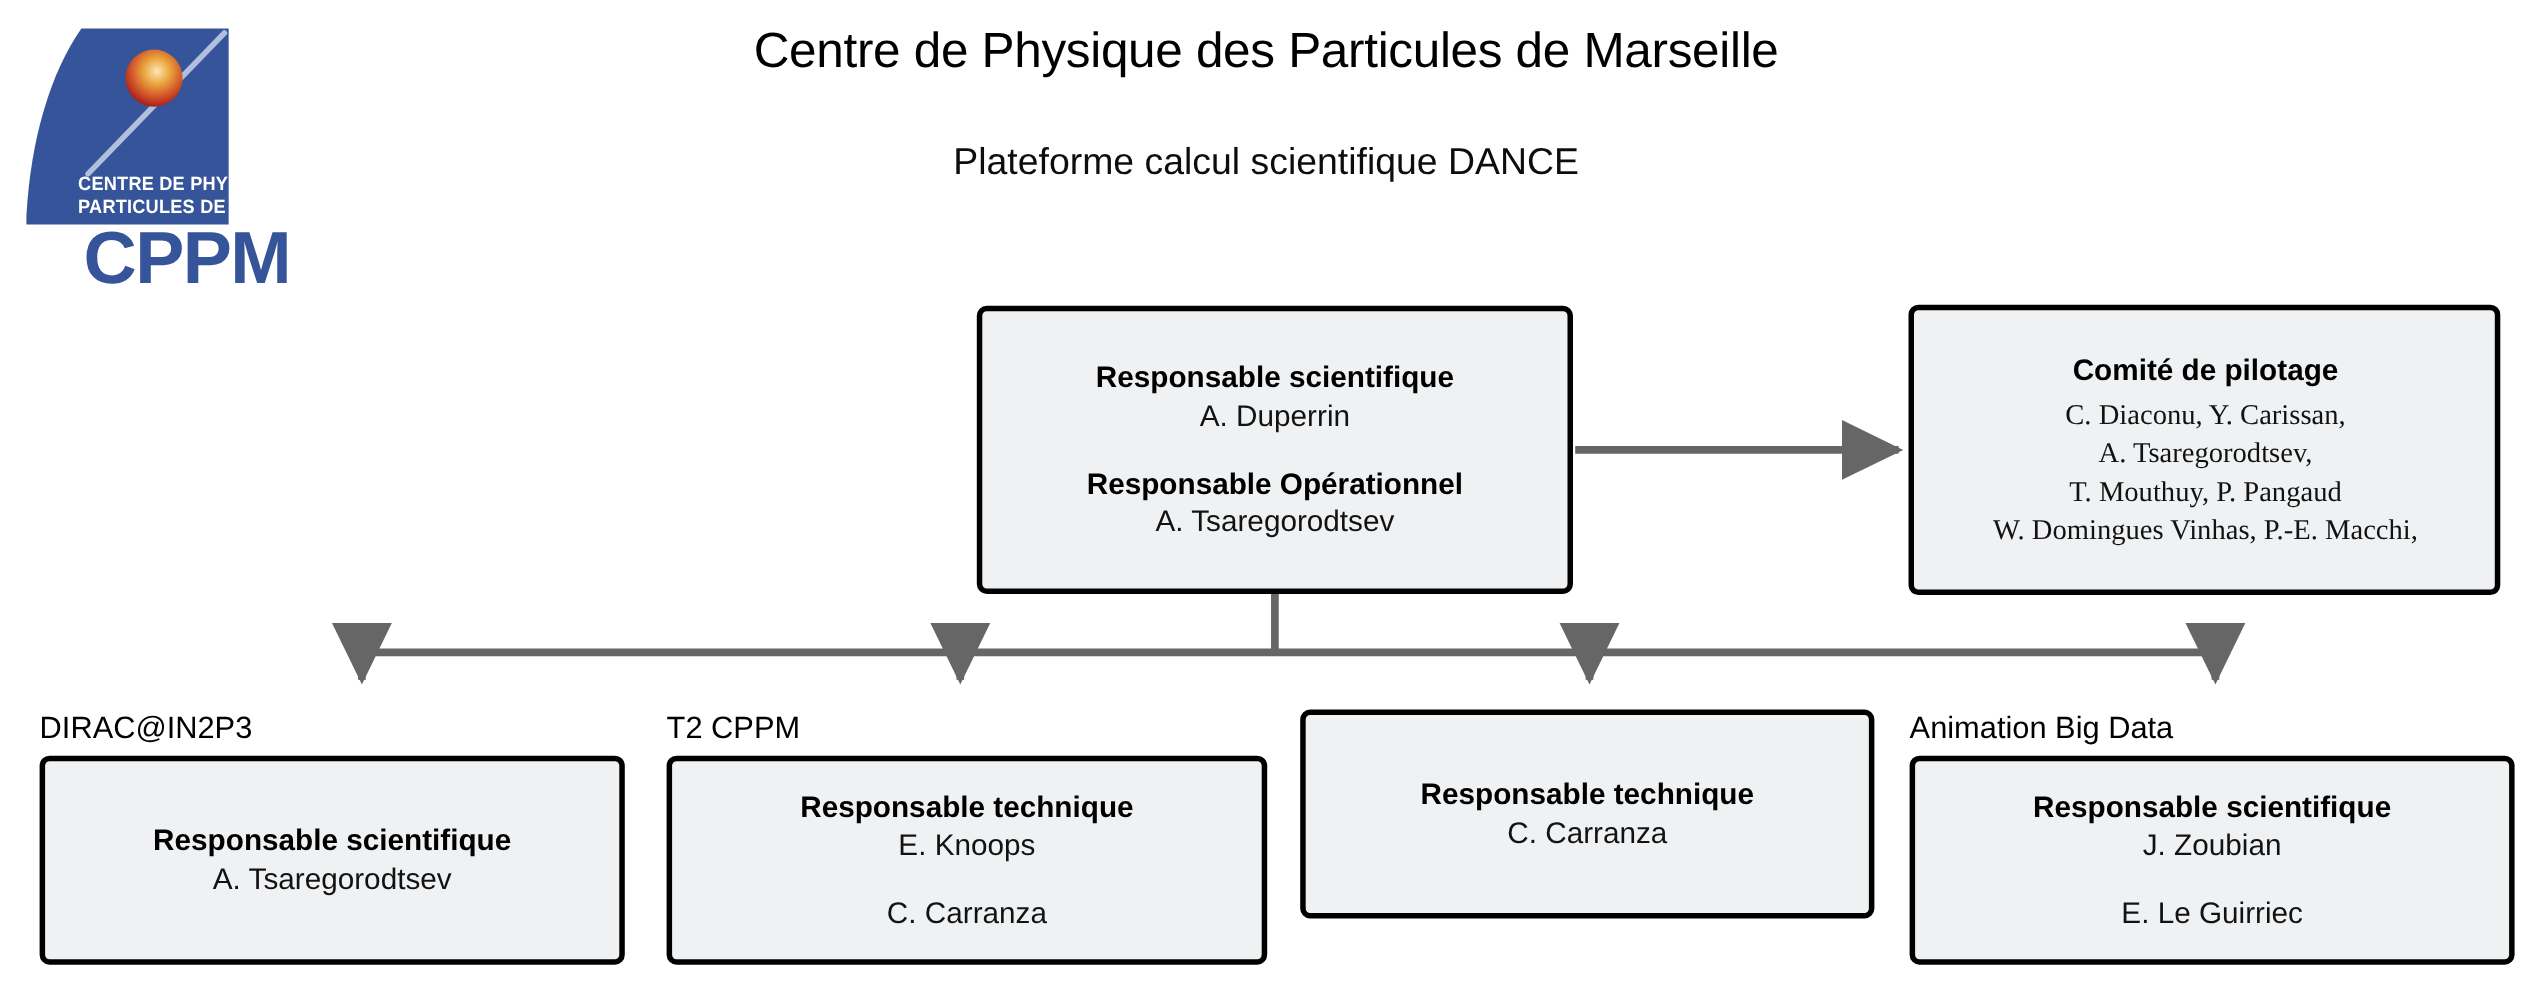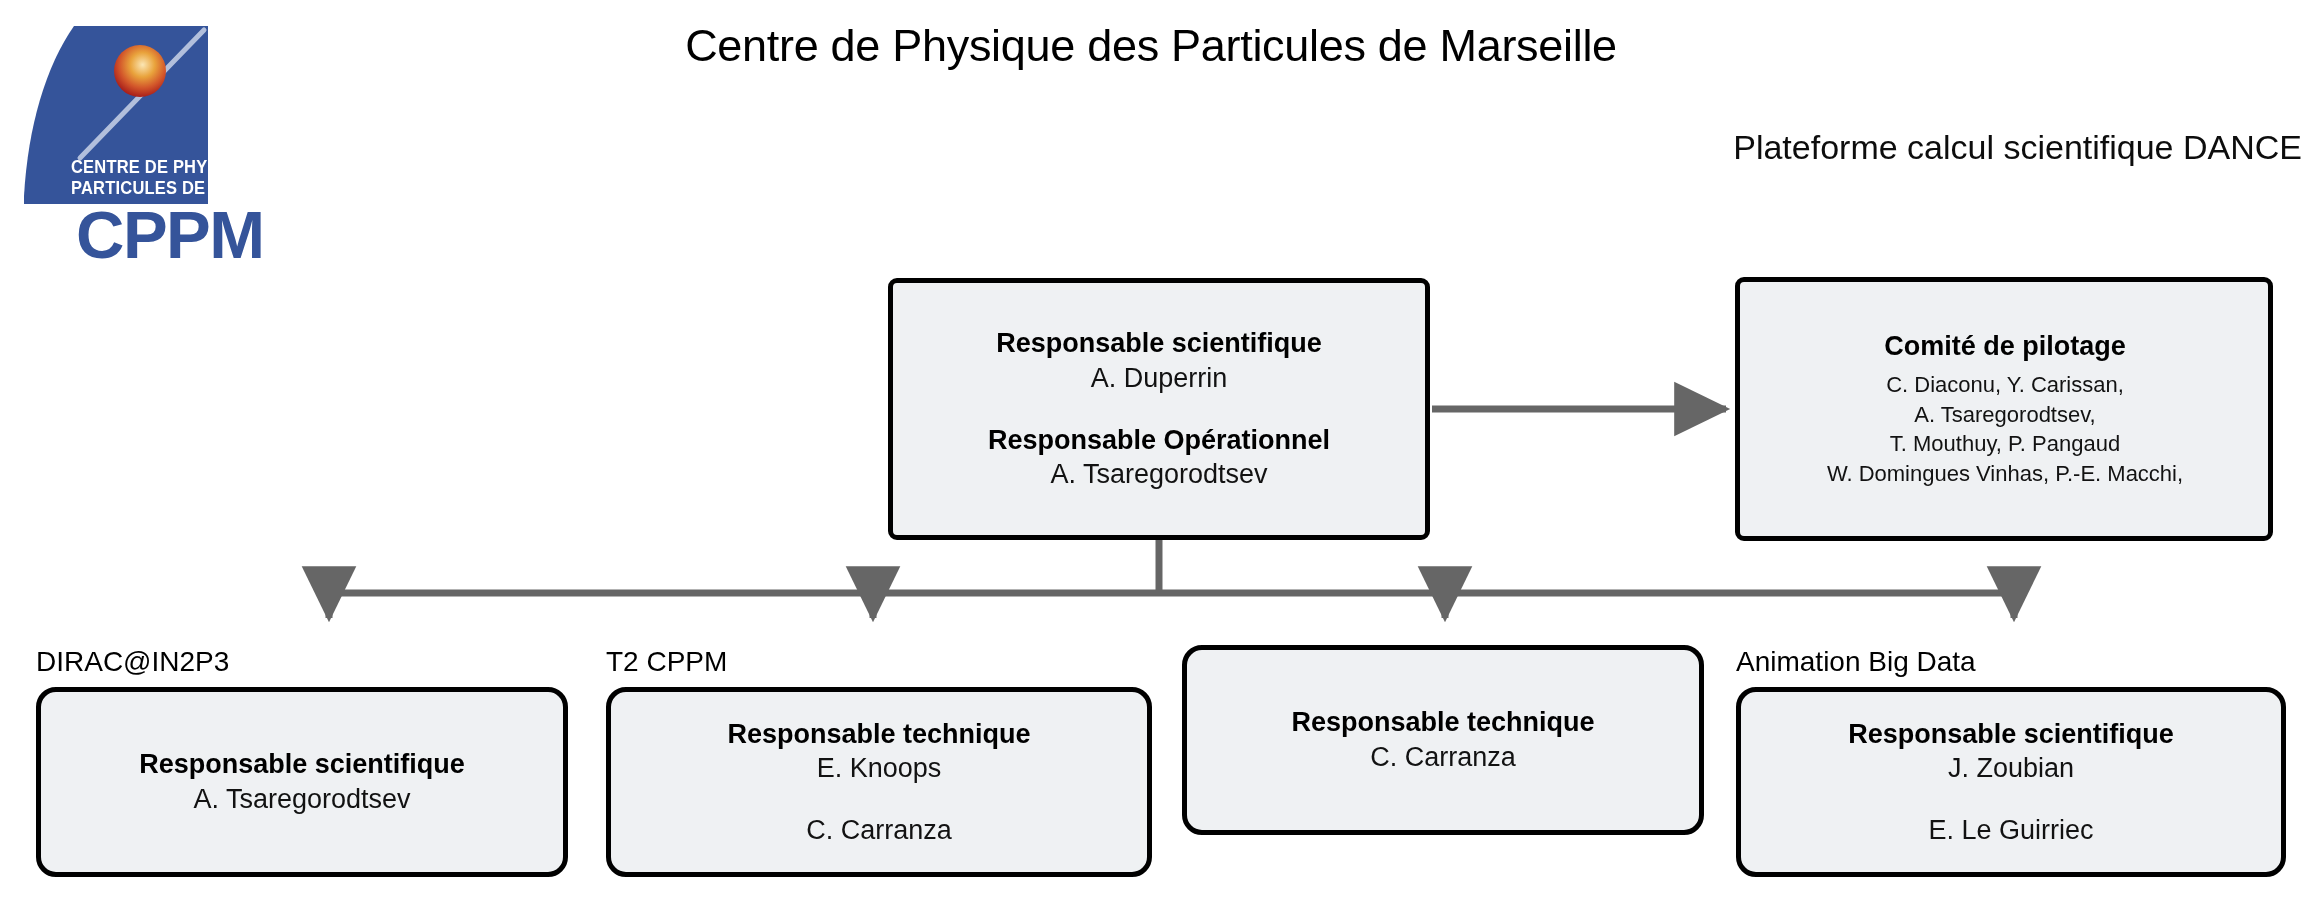--- a/index.html
+++ b/index.html
@@ -56,21 +56,21 @@
     font-size: 45px;
     font-weight: 400;
     letter-spacing: -0.3px;
     color: #000000;
   }
   .page-subtitle {
     position: absolute;
     left: 0;
     top: 128px;
     width: 2302px;
-    text-align: right;
+    text-align: center;
     font-size: 34px;
     font-weight: 400;
     color: #0d0d0d;
   }
 
   
   .connectors {
     position: absolute;
     left: 0;
     top: 0;
@@ -119,21 +119,21 @@
   
   #committee-node {
     left: 1735px;
     top: 277px;
     width: 538px;
     height: 264px;
     justify-content: center;
     padding-left: 16px;
   }
   #committee-node .role { margin-bottom: 6px; }
-  #committee-node .person { font-size: 22px; line-height: 1.35; }
+  #committee-node .person { font-size: 26px; line-height: 1.35; font-family: Liberation Serif, serif; }
 
   
   .unit {
     position: absolute;
     top: 645px;
   }
   .unit-label {
     width: 100%;
     text-align: left;
     font-size: 28px;
@@ -142,21 +142,20 @@
     margin-bottom: 8px;
     height: 34px;
     line-height: 34px;
   }
   .unit .node-box {
     position: relative;
     left: 0;
     top: 0;
     width: 100%;
     height: 190px;
-    border-radius: 20px;
   }
 
   #unit-0 { left: 36px;   width: 532px; }
   #unit-1 { left: 606px;  width: 546px; }
   #unit-2 { left: 1182px; width: 522px; }
   #unit-3 { left: 1736px; width: 550px; }
 </style>
 </head>
 <body>
 

